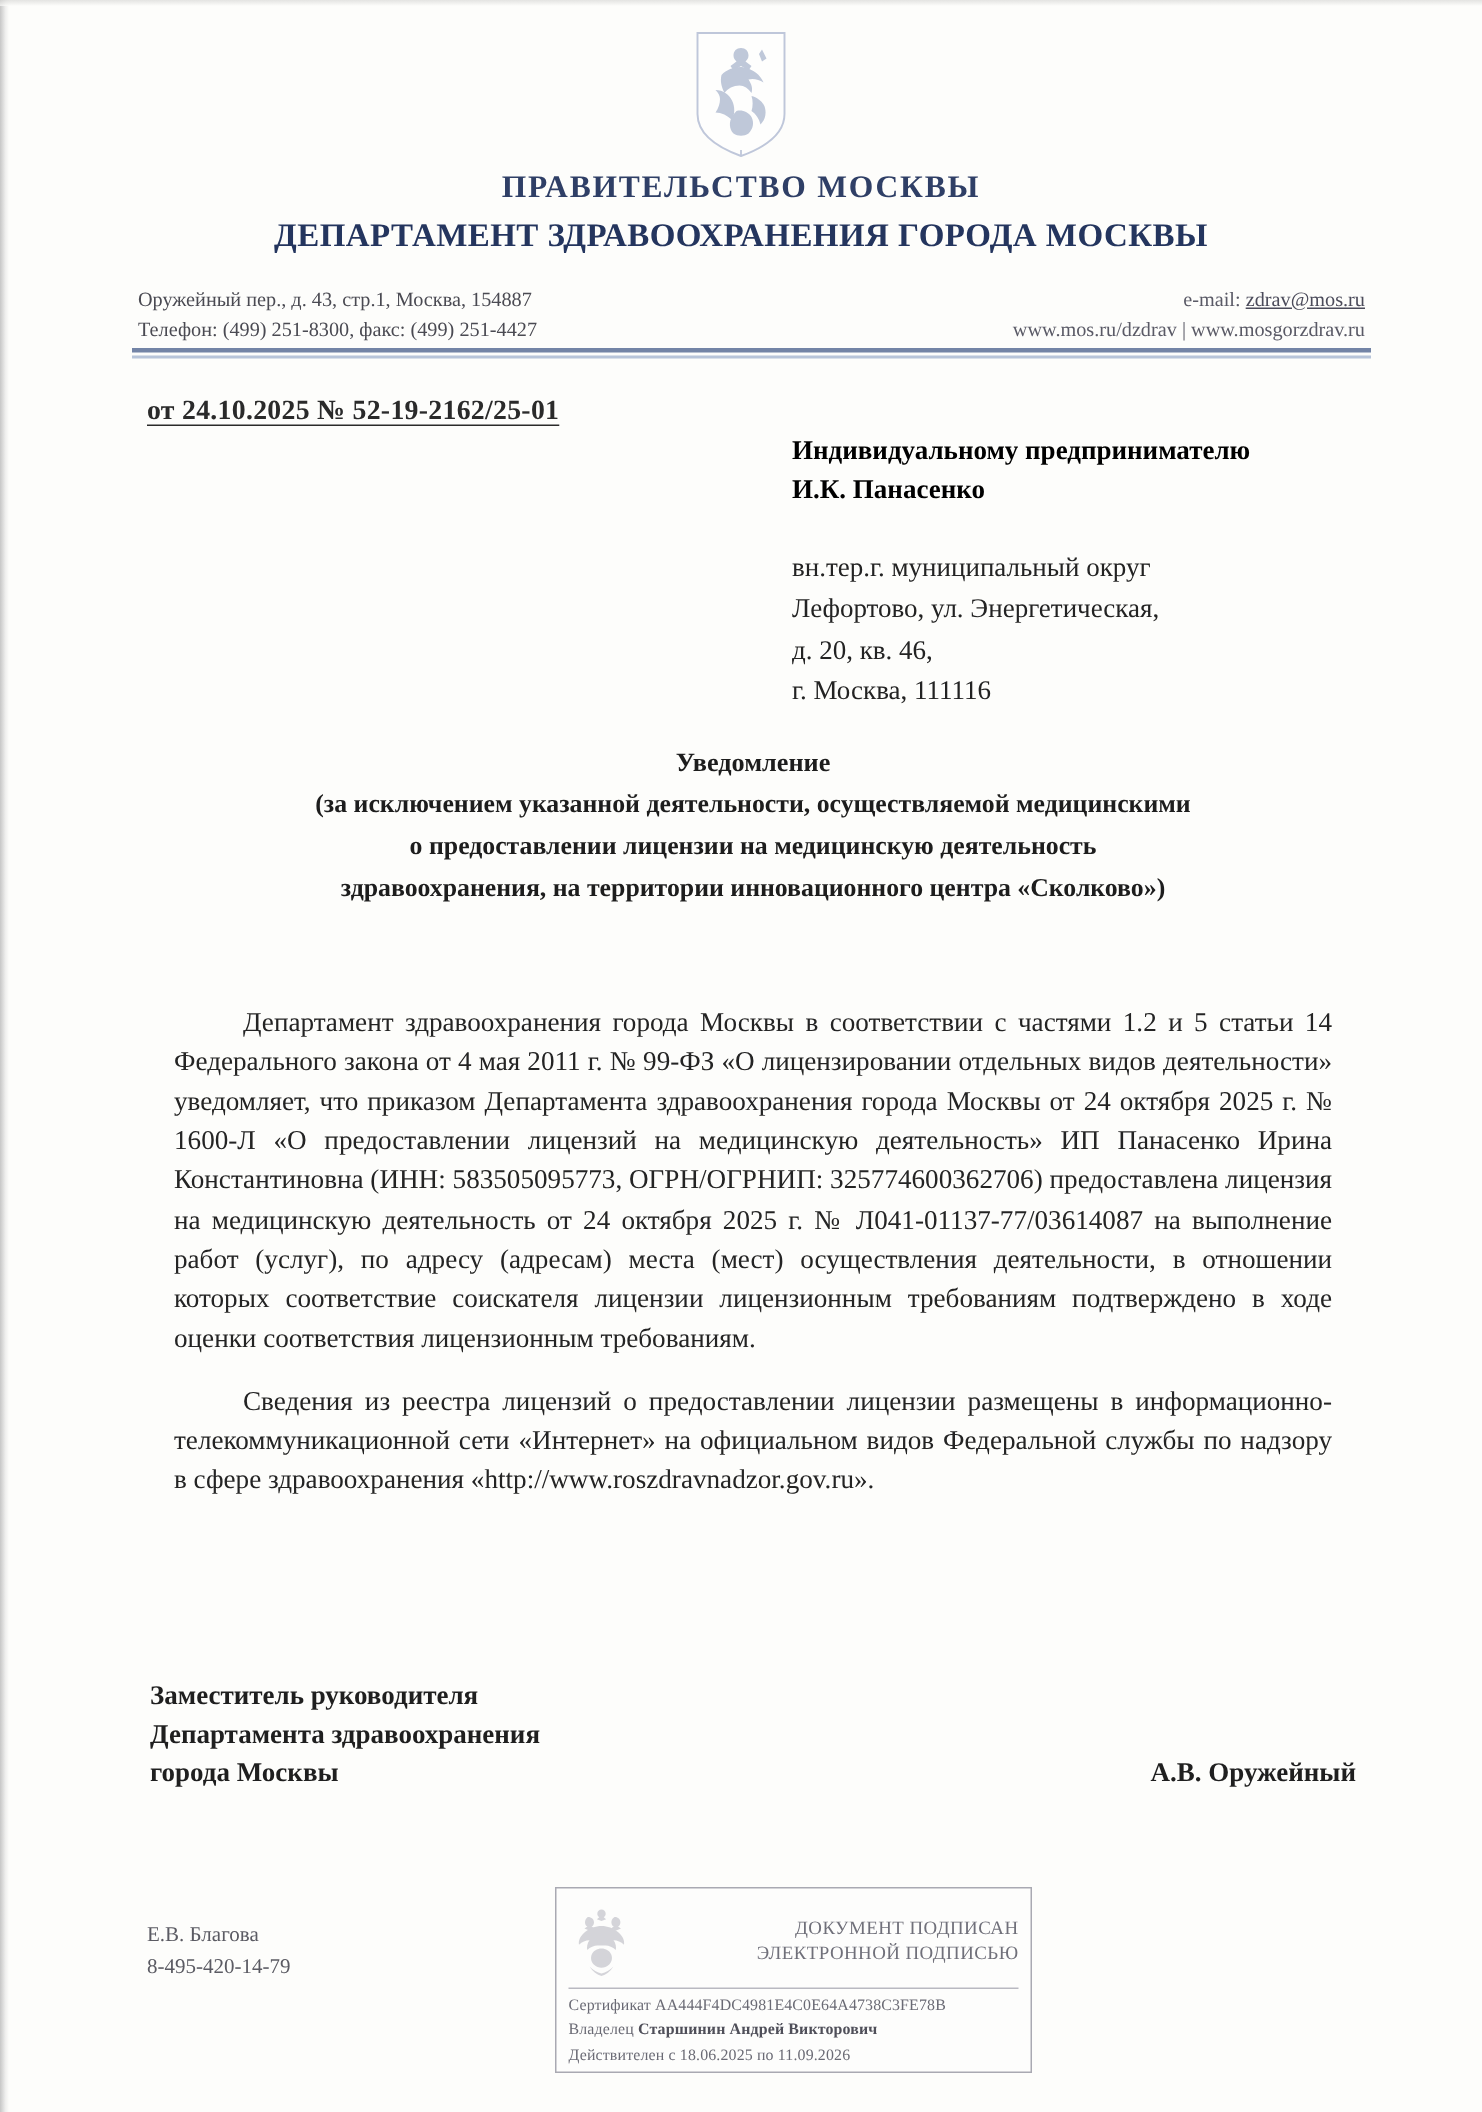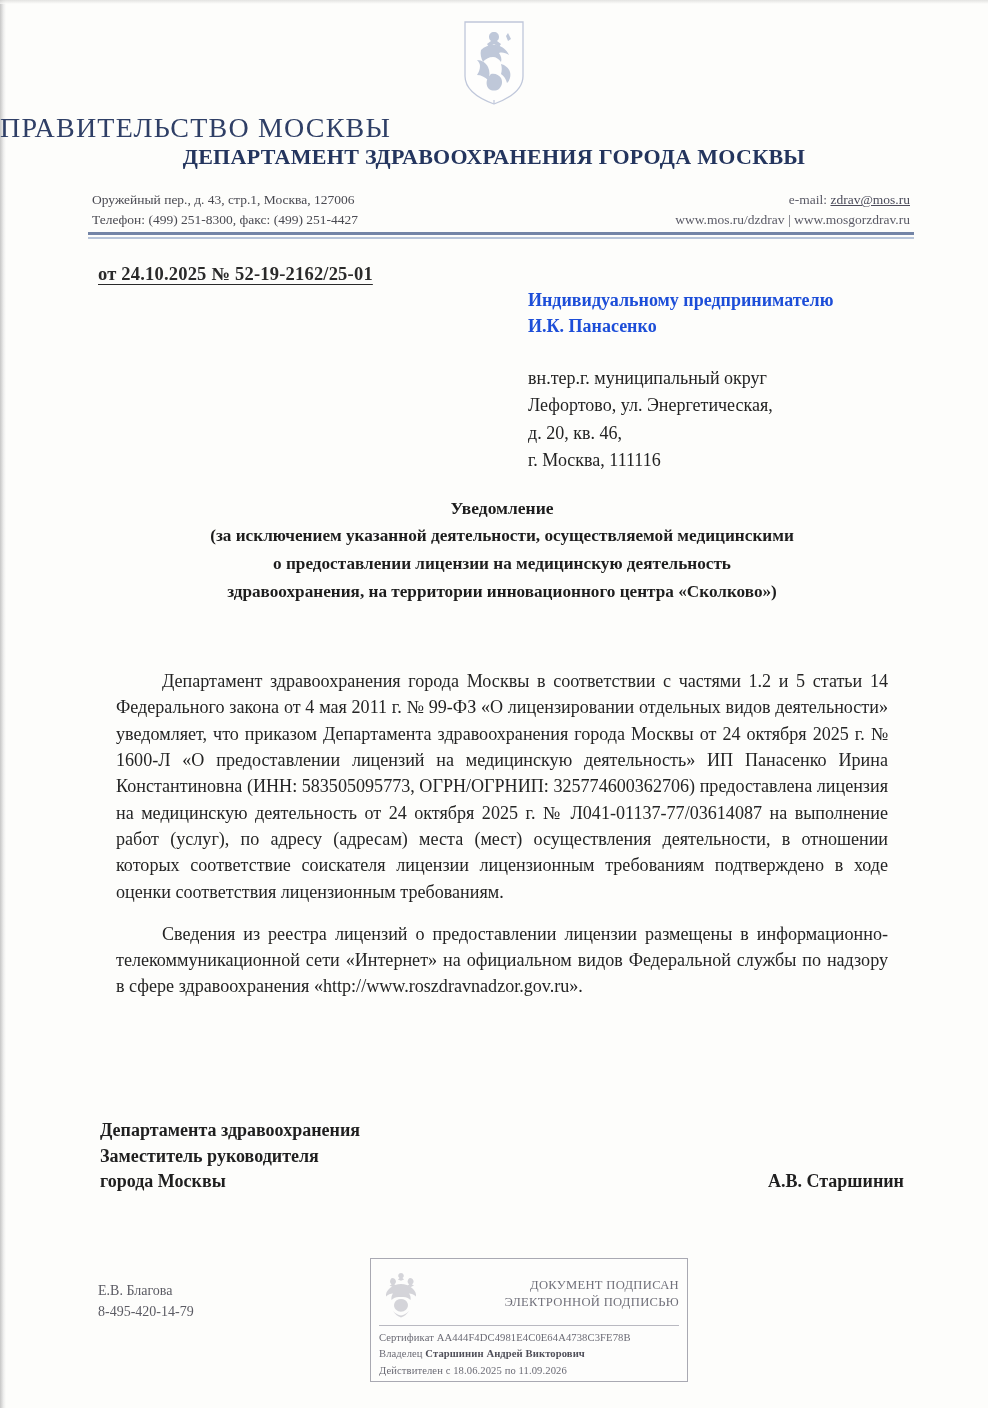--- a/index.html
+++ b/index.html
@@ -23,22 +23,22 @@
     opacity:.7;
   }
   .page{position:relative;width:988px;height:1408px;}
 
   
   .emblem-wrap{position:absolute;left:0;right:0;top:20px;display:flex;justify-content:center;}
   .emblem{width:66px;height:86px;opacity:.55;}
 
   
   .gov-title{
-    position:absolute;top:112px;left:0;right:0;
-    font-size:28px;letter-spacing:1.2px;color:#2f3f66;font-weight:400;
+    position:absolute;top:112px;left:0;right:0;text-align:center;
+    font-size:21px;letter-spacing:1.2px;color:#2f3f66;font-weight:700;
   }
   .dept-title{
     position:absolute;top:144px;left:0;right:0;text-align:center;
     font-size:22px;letter-spacing:.3px;color:#24355e;font-weight:700;
   }
 
   
   .contacts{
     position:absolute;top:190px;left:92px;right:78px;
     display:flex;justify-content:space-between;align-items:flex-start;
@@ -56,21 +56,21 @@
   
   .docdate{
     position:absolute;left:98px;top:264px;
     font-size:18.5px;font-weight:700;color:#2a2a2a;
     text-decoration:underline;text-underline-offset:4px;
     letter-spacing:.2px;
   }
 
   
   .addressee{position:absolute;left:528px;top:288px;width:420px;font-size:18px;line-height:1.42;}
-  .addressee .who{font-weight:700;color:#1d4ed8;}
+  .addressee .who{font-weight:700;color:#000000;}
   .addressee .addr{margin-top:26px;font-weight:400;color:#232323;line-height:1.52;}
 
   
   .doc-title{
     position:absolute;left:108px;right:92px;top:494px;
     text-align:center;font-weight:700;font-size:17.2px;line-height:1.62;color:#1d1d1d;
   }
   .doc-title .t1{font-size:17.5px;}
 
   
@@ -131,21 +131,21 @@
       </g>
       <path d="M33 84 l0 -4" stroke="#8e9cc0" stroke-width="1.2"></path>
     </svg>
   </div>
 
   <div class="gov-title">ПРАВИТЕЛЬСТВО МОСКВЫ</div>
   <div class="dept-title">ДЕПАРТАМЕНТ ЗДРАВООХРАНЕНИЯ ГОРОДА МОСКВЫ</div>
 
   <div class="contacts">
     <div class="left">
-      <div>Оружейный пер., д. 43, стр.1, Москва, 127006</div>
+      <div>Оружейный пер., д. 43, стр.1, Москва, 154887</div>
       <div>Телефон: (499) 251-8300, факс: (499) 251-4427</div>
     </div>
     <div class="right">
       <div>
         <span>e-mail: </span><span class="mail-link">zdrav@mos.ru</span>
       </div>
       <div>www.mos.ru/dzdrav | www.mosgorzdrav.ru</div>
     </div>
   </div>
 
@@ -174,25 +174,25 @@
     <div>здравоохранения, на территории инновационного центра «Сколково»)</div>
   </div>
 
   <div class="body-text">
     <p>Департамент здравоохранения города Москвы в соответствии с частями 1.2 и 5 статьи 14 Федерального закона от 4 мая 2011 г. № 99-ФЗ «О лицензировании отдельных видов деятельности» уведомляет, что приказом Департамента здравоохранения города Москвы от 24 октября 2025 г. № 1600-Л «О предоставлении лицензий на медицинскую деятельность» ИП Панасенко Ирина Константиновна (ИНН: 583505095773, ОГРН/ОГРНИП: 325774600362706) предоставлена лицензия на медицинскую деятельность от 24 октября 2025 г. № Л041-01137-77/03614087 на выполнение работ (услуг), по адресу (адресам) места (мест) осуществления деятельности, в отношении которых соответствие соискателя лицензии лицензионным требованиям подтверждено в ходе оценки соответствия лицензионным требованиям.</p>
     <p>Сведения из реестра лицензий о предоставлении лицензии размещены в информационно-телекоммуникационной сети «Интернет» на официальном видов Федеральной службы по надзору в сфере здравоохранения «http://www.roszdravnadzor.gov.ru».</p>
   </div>
 
   <div class="sig">
     <div class="post">
+      <div>Заместитель руководителя</div>
       <div>Департамента здравоохранения</div>
-      <div>Заместитель руководителя</div>
       <div>города Москвы</div>
     </div>
-    <div class="name">А.В. Старшинин</div>
+    <div class="name">А.В. Оружейный</div>
   </div>
 
   <div class="executor">
     <div>Е.В. Благова</div>
     <div>8-495-420-14-79</div>
   </div>
 
   <div class="esign">
     <div class="esign-top">
       <svg class="esign-eagle" viewBox="0 0 44 50">

